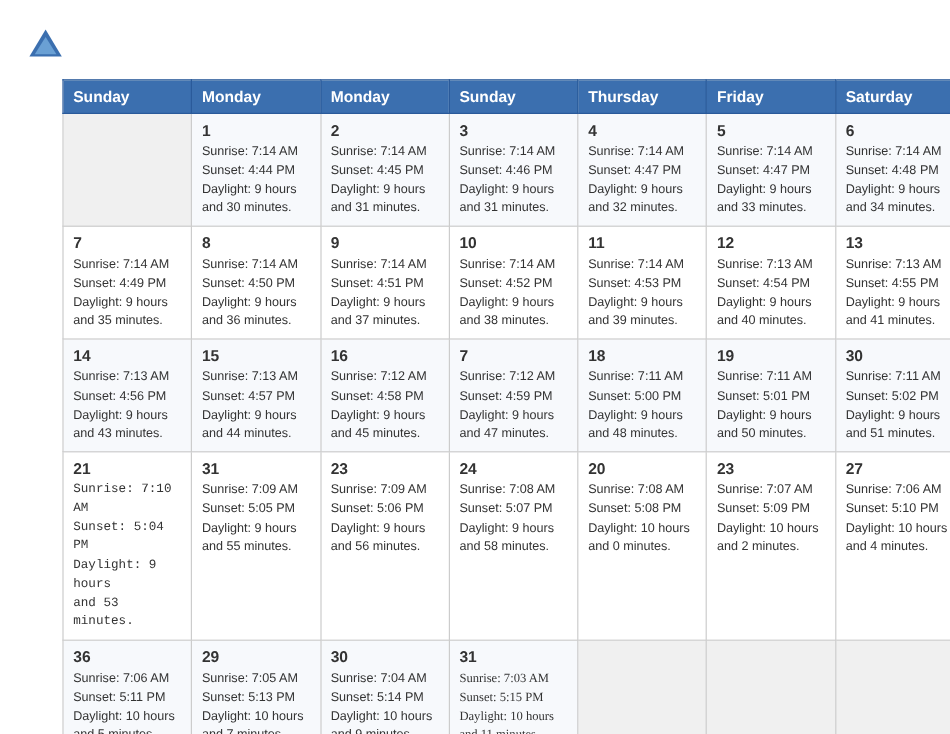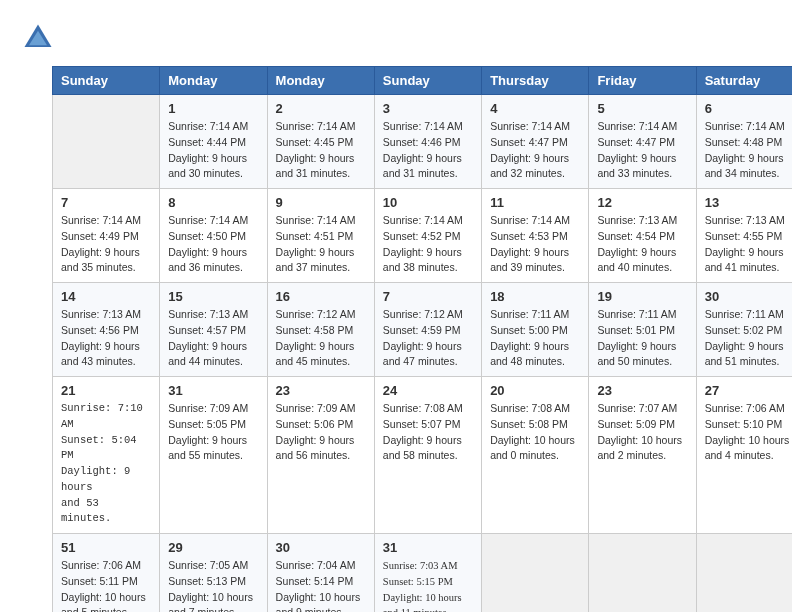--- a/index.html
+++ b/index.html
@@ -315,21 +315,21 @@
         <td>
           <span class="day-number">27</span>
           <div class="day-info" style="white-space: pre-line;">Sunrise: 7:06 AM
 Sunset: 5:10 PM
 Daylight: 10 hours
 and 4 minutes.</div>
         </td>
       </tr>
       <tr>
         <td>
-          <span class="day-number">51</span>
+          <span class="day-number">36</span>
           <div class="day-info" style="white-space: pre-line;">Sunrise: 7:06 AM
 Sunset: 5:11 PM
 Daylight: 10 hours
 and 5 minutes.</div>
         </td>
         <td>
           <span class="day-number">29</span>
           <div class="day-info" style="white-space: pre-line;">Sunrise: 7:05 AM
 Sunset: 5:13 PM
 Daylight: 10 hours

